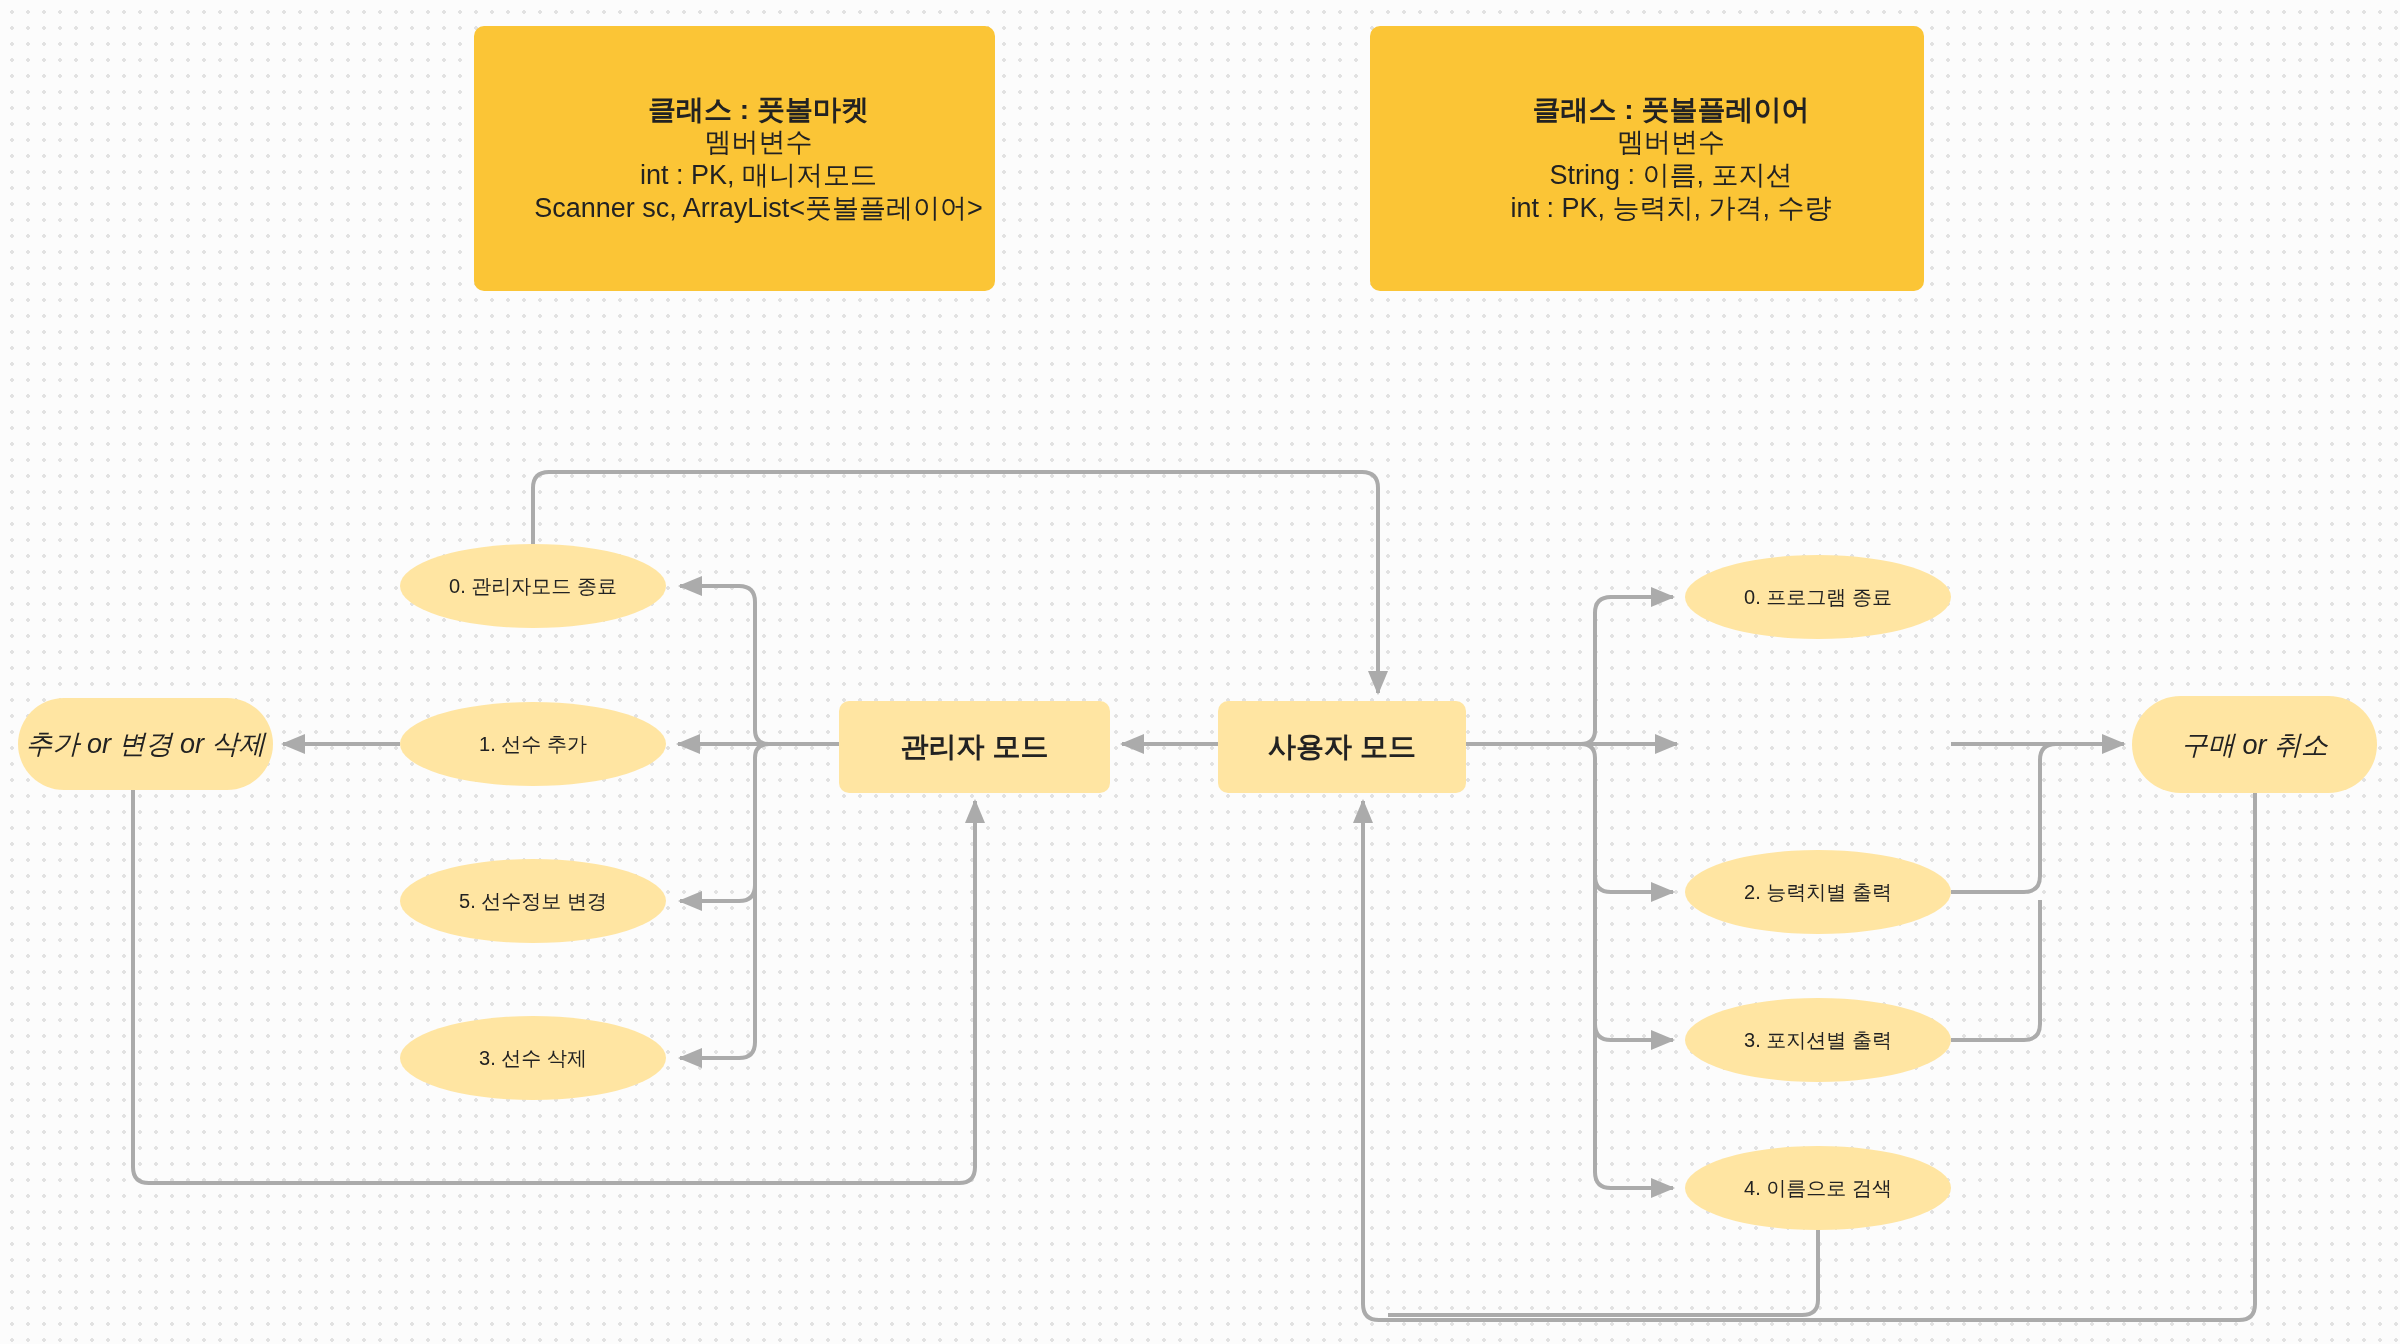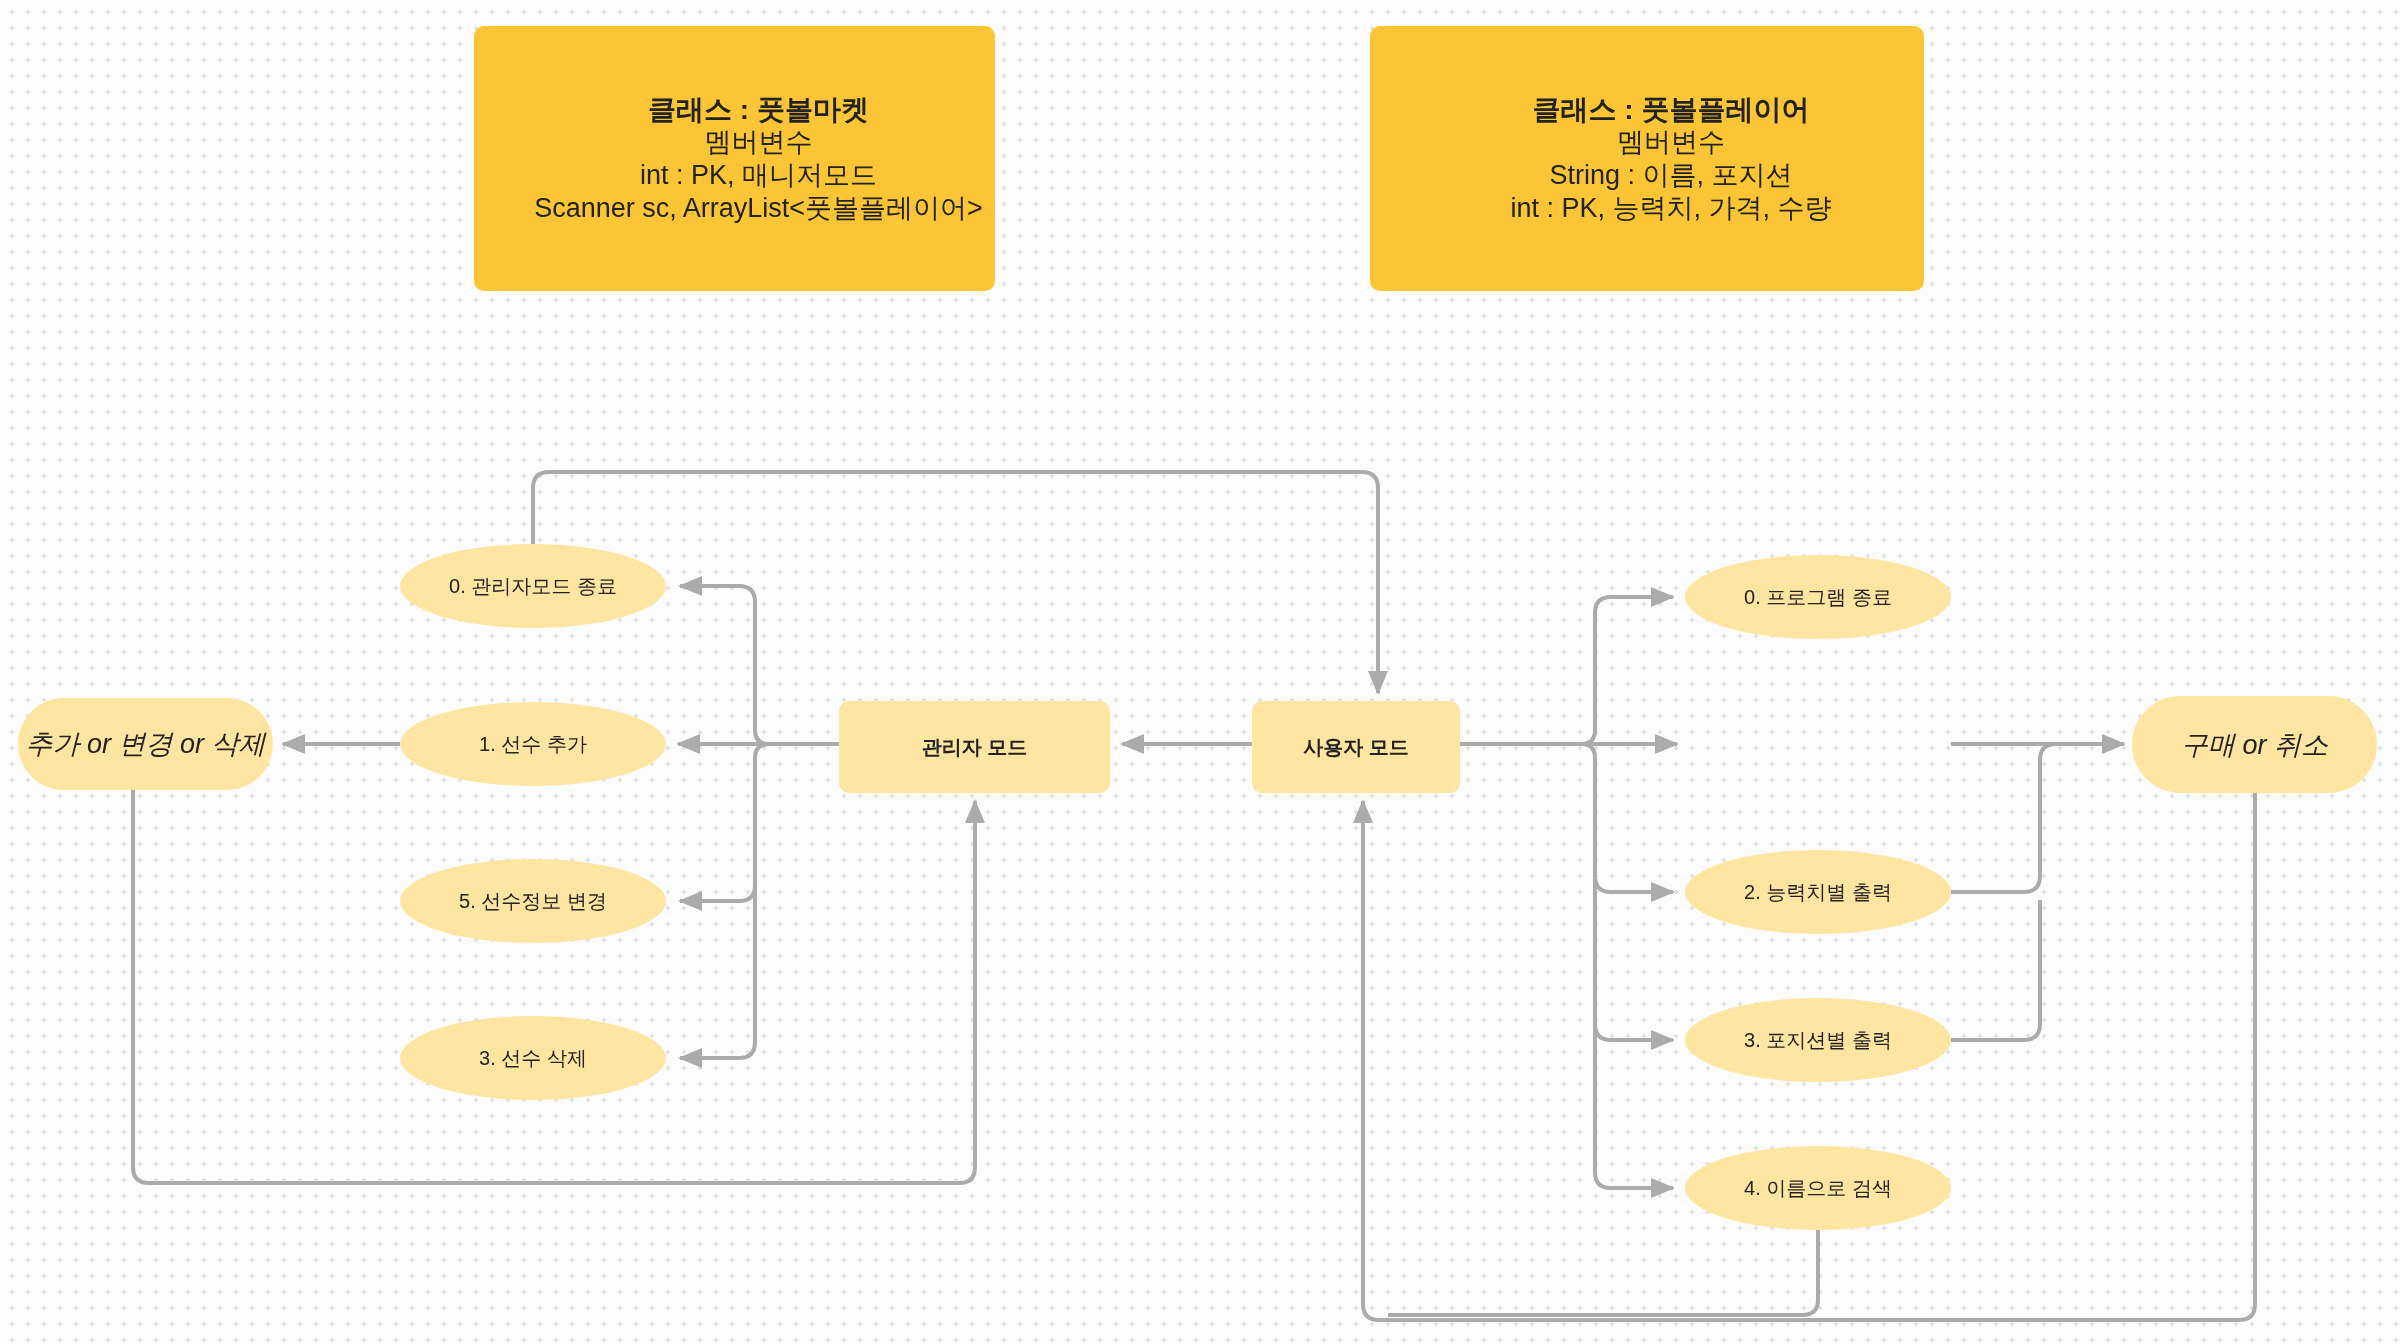--- a/index.html
+++ b/index.html
@@ -36,21 +36,21 @@
   }
   .cb-title{font-weight:bold;font-size:28px;}
   .ellipse{
     background:var(--node-fill);
     border-radius:50%;
     font-size:20px;
   }
   .mode-rect{
     background:var(--node-fill);
     border-radius:10px;
-    font-weight:bold;font-size:20px;
+    font-weight:bold;font-size:28px;
   }
   .pill{
     background:var(--node-fill);
     border-radius:60px;
     font-size:27px;
     font-style:italic;
   }
 </style>
 </head>
 <body>
@@ -128,21 +128,21 @@
   <div class="node ellipse" style="left:400px;top:859px;width:266px;height:84px">
     <span>5. 선수정보 변경</span>
   </div>
   <div class="node ellipse" style="left:400px;top:1016px;width:266px;height:84px">
     <span>3. 선수 삭제</span>
   </div>
 
   <div class="node mode-rect" style="left:839px;top:701px;width:271px;height:92px">
     <span>관리자 모드</span>
   </div>
-  <div class="node mode-rect" style="left:1252px;top:701px;width:208px;height:92px">
+  <div class="node mode-rect" style="left:1218px;top:701px;width:248px;height:92px">
     <span>사용자 모드</span>
   </div>
 
   <div class="node ellipse" style="left:1685px;top:555px;width:266px;height:84px">
     <span>0. 프로그램 종료</span>
   </div>
   <div class="node ellipse" style="left:1685px;top:850px;width:266px;height:84px">
     <span>2. 능력치별 출력</span>
   </div>
   <div class="node ellipse" style="left:1685px;top:998px;width:266px;height:84px">

